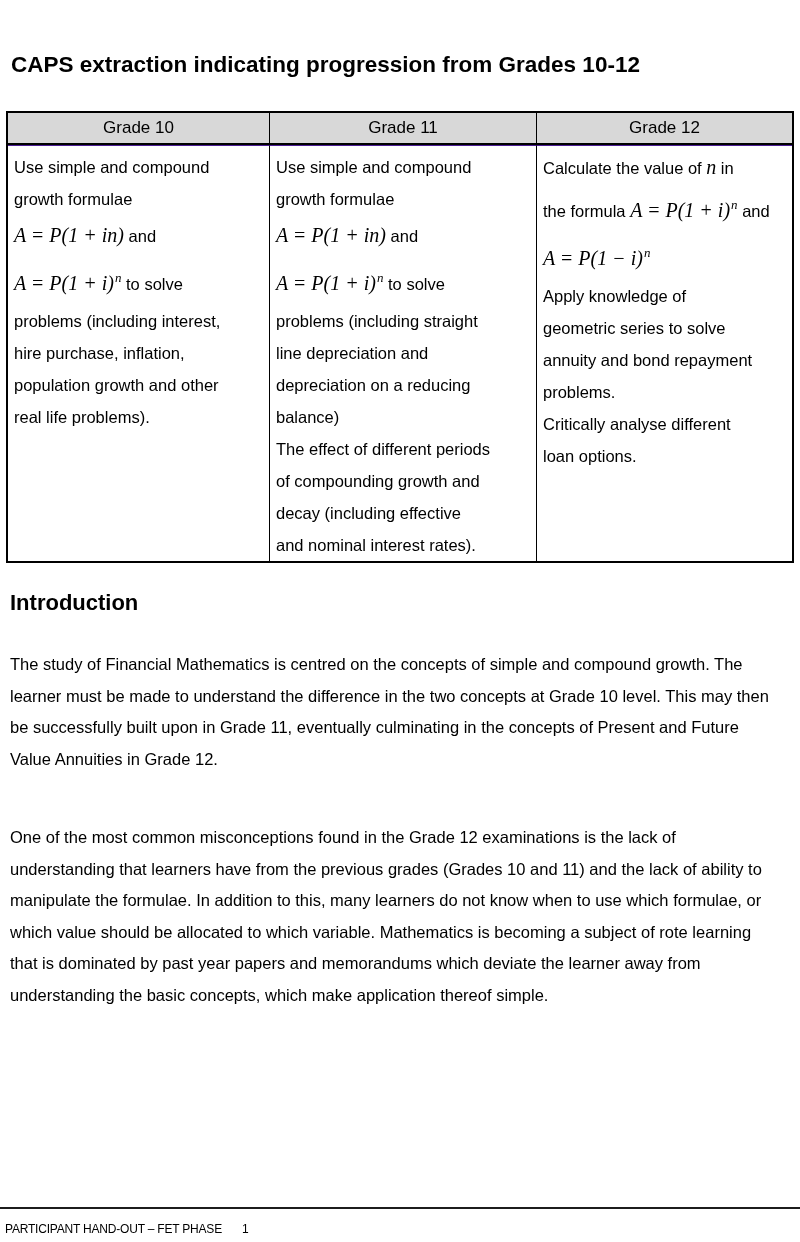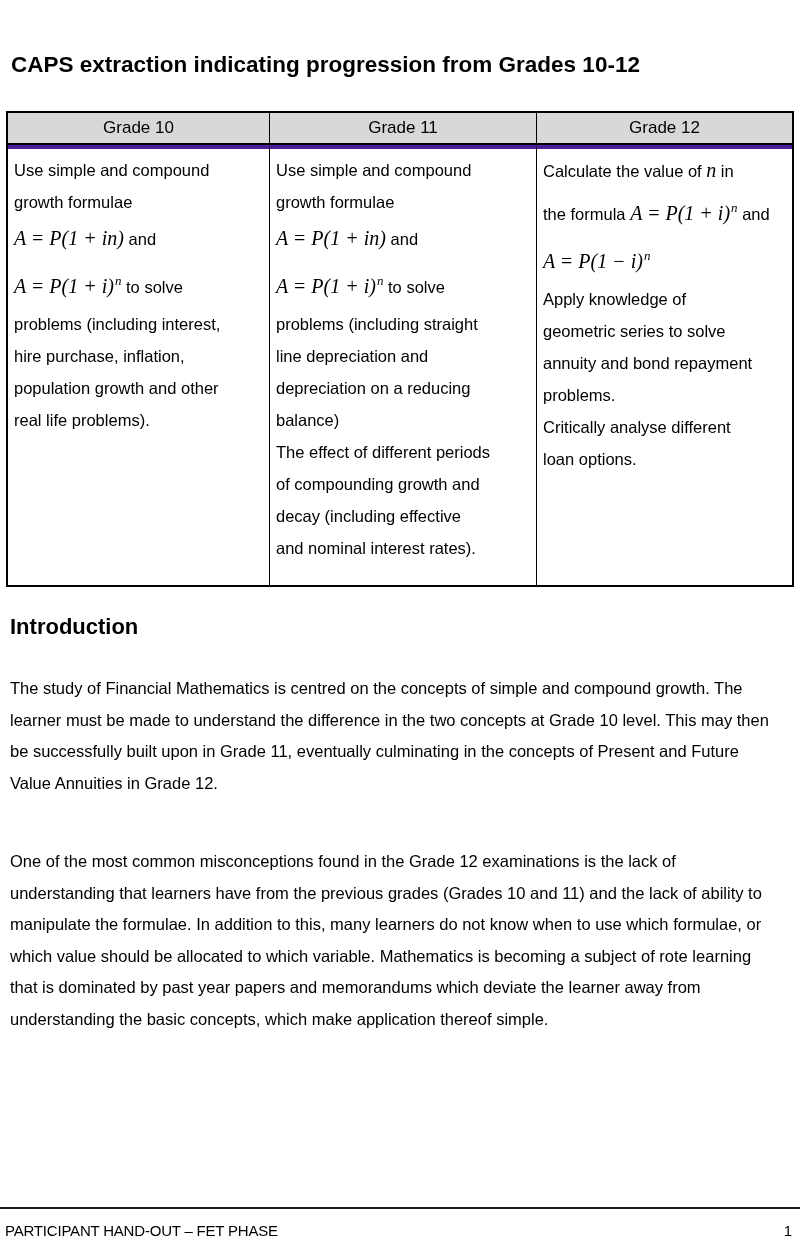--- a/index.html
+++ b/index.html
@@ -43,24 +43,24 @@
     font-weight: normal;
     font-size: 17px;
     text-align: center;
     vertical-align: middle;
     border-right: 1.5px solid #000;
     border-bottom: 2px solid #000;
   }
   table.caps th:last-child { border-right: 0; }
   table.caps td {
     vertical-align: top;
-    padding: 5px 4px 21px 6px;
+    padding: 5px 4px 0 6px;
     font-size: 16.5px;
     border-right: 1.5px solid #000;
-    border-top: 4px solid #4c1d95;
+    border-top: 1px solid #4c1d95;
   }
   table.caps td:last-child { border-right: 0; }
   .cl { line-height: 32px; white-space: nowrap; }
   .cl.formula { line-height: 41px; }
   .math {
     font-family: "Liberation Serif", "DejaVu Serif", serif;
     font-style: italic;
     font-size: 20px;
   }
   .sup {
@@ -86,24 +86,23 @@
   p.body-par.gap-last { margin-top: 45px; }
   .footer {
     position: absolute;
     top: 1207px;
     left: 0;
     width: 800px;
     border-top: 2px solid #1c1c1c;
   }
   .footer-row {
     display: flex;
-    justify-content: space-between;
     align-items: baseline;
     padding: 13px 8px 0 5px;
-    font-size: 15px;
+    font-size: 12px;
     letter-spacing: -0.2px;
     gap: 20px;
   }
 </style>
 </head>
 <body>
 
 <div class="page">
 
 

